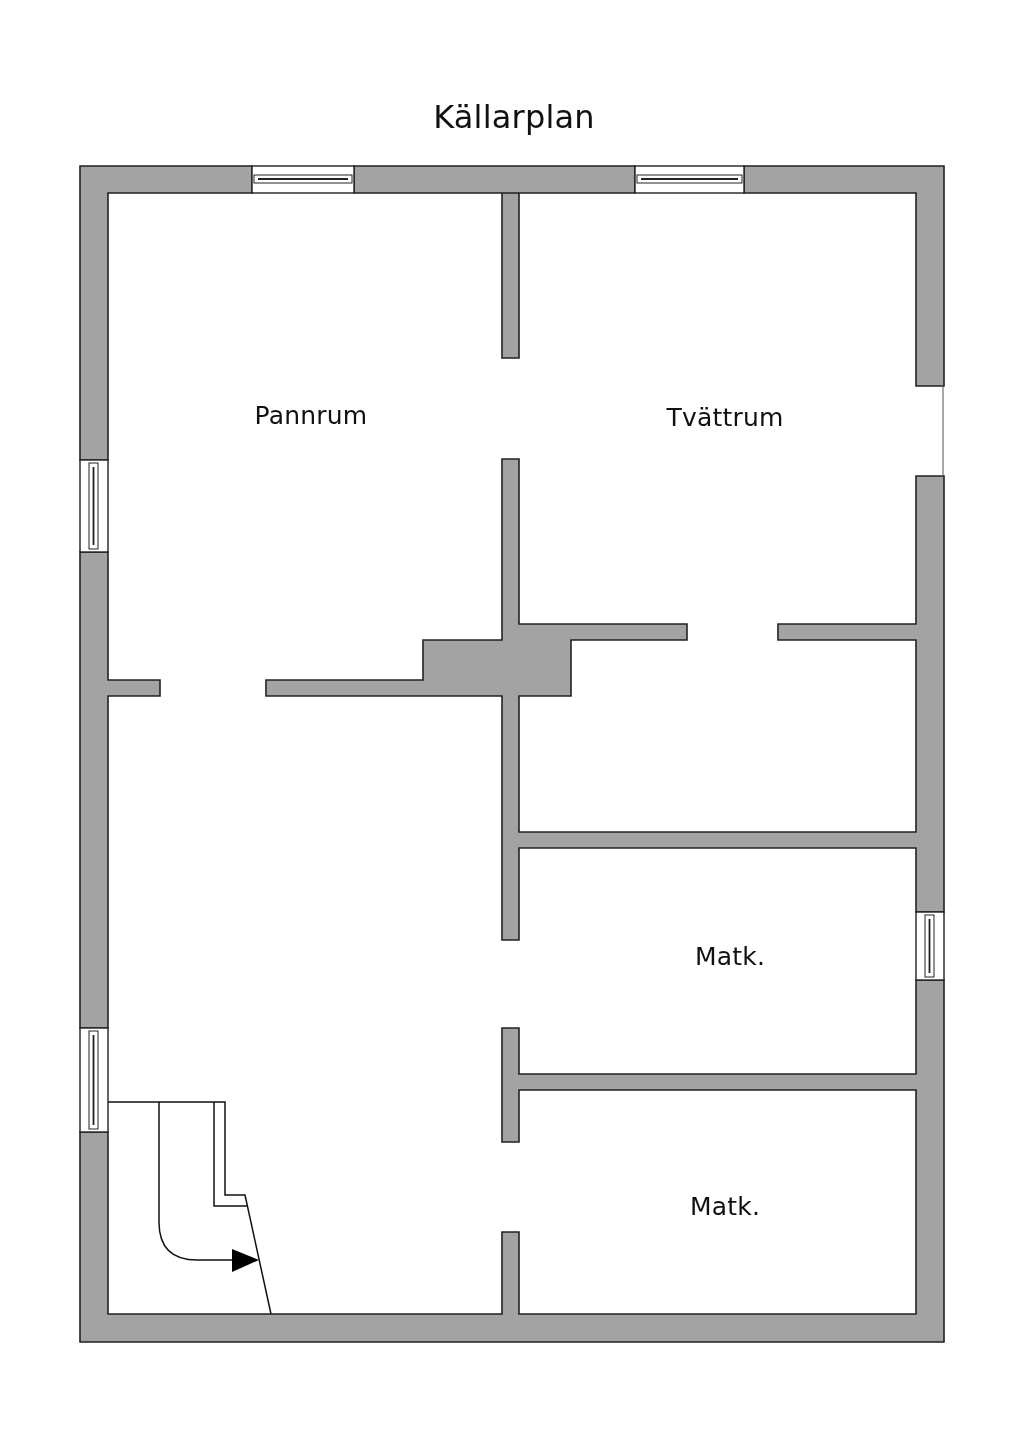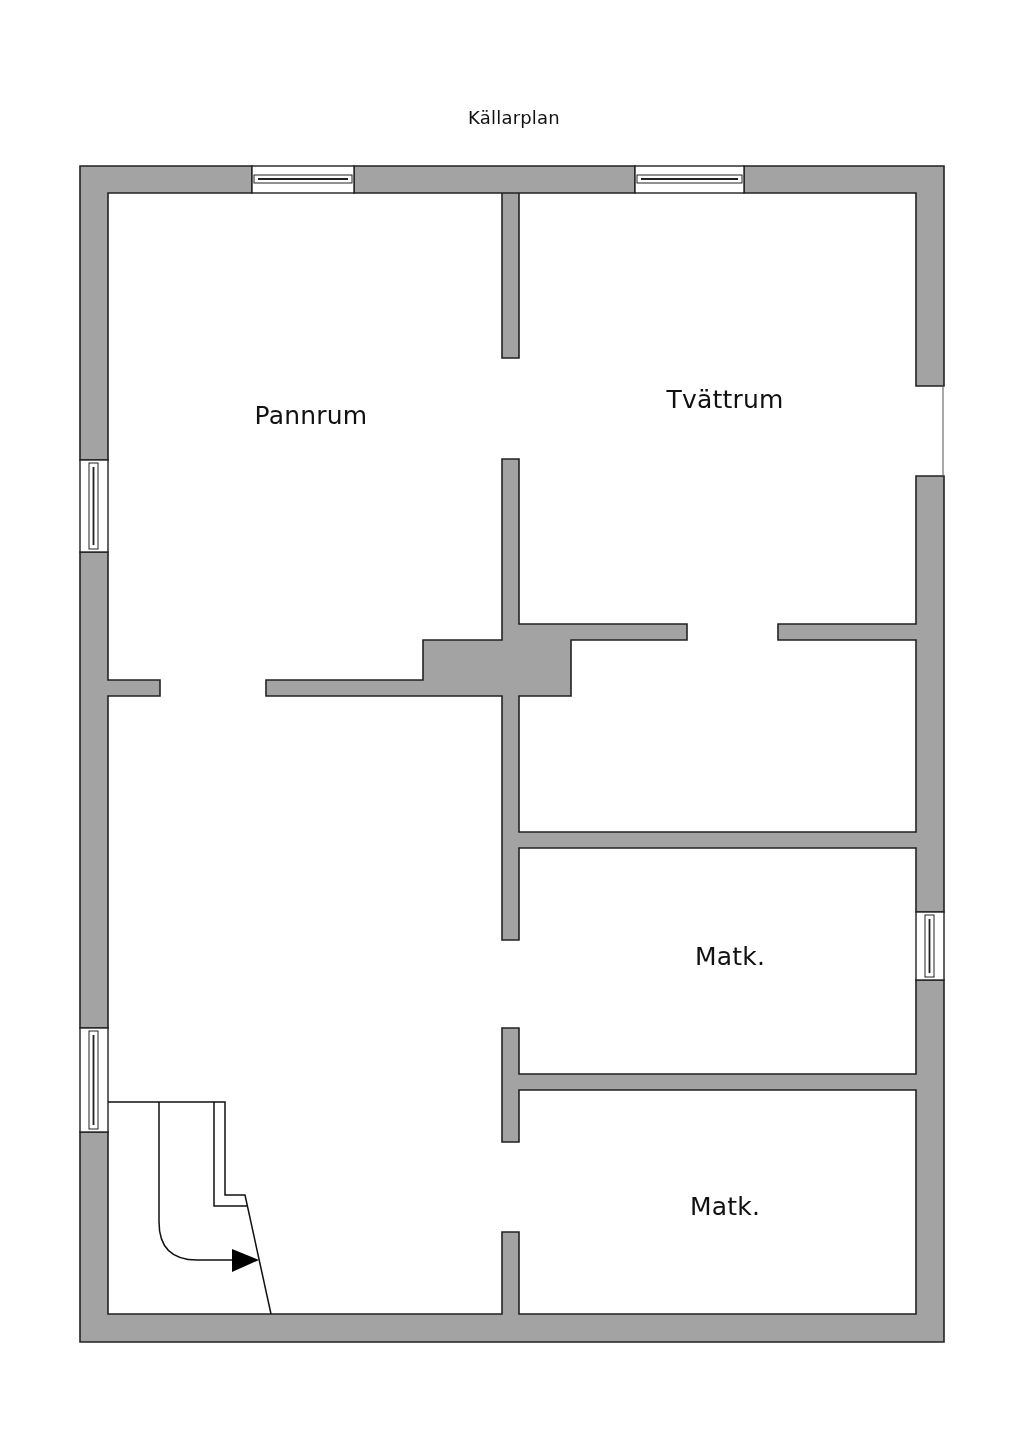--- a/index.html
+++ b/index.html
@@ -1,19 +1,19 @@
 <!DOCTYPE html>
 <html><head>
   <meta charset="utf-8">
   <style>
     html, body { margin: 0; padding: 0; background: #ffffff; }
     body { width: 1024px; height: 1448px; position: relative; overflow: hidden; font-family: "DejaVu Sans", sans-serif; }
     #plan { position: absolute; left: 0; top: 0; width: 1024px; height: 1448px; }
     .label { position: absolute; color: #111111; font-family: "DejaVu Sans", sans-serif; font-size: 25px; white-space: nowrap; transform: translate(-50%, -50%); letter-spacing: 0.2px; }
-    .title { font-size: 18px; }
+    .title { font-size: 32px; }
   </style>
 </head>
 <body>
 
 <svg id="plan" viewBox="0 0 1024 1448" xmlns="http://www.w3.org/2000/svg">
   <g>
     <path id="walls-path" fill="#a3a3a3" stroke="#222222" stroke-width="1.6" fill-rule="evenodd" d="M80,166 L252,166 L252,193 L108,193 L108,460 L80,460 Z M354,166 L635,166 L635,193 L354,193 Z M744,166 L944,166 L944,386 L916,386 L916,193 L744,193 Z M80,552 L108,552 L108,680 L160,680 L160,696 L108,696 L108,1028 L80,1028 Z M80,1132 L108,1132 L108,1314 L502,1314 L502,1232 L519,1232 L519,1314 L916,1314 L916,1090 L519,1090 L519,1142 L502,1142 L502,1028 L519,1028 L519,1074 L916,1074 L916,980 L944,980 L944,1342 L80,1342 Z M916,476 L944,476 L944,912 L916,912 L916,848 L519,848 L519,940 L502,940 L502,696 L266,696 L266,680 L423,680 L423,640 L502,640 L502,459 L519,459 L519,624 L687,624 L687,640 L571,640 L571,696 L519,696 L519,832 L916,832 L916,640 L778,640 L778,624 L916,624 Z M502,193 L519,193 L519,358 L502,358 Z"></path>
   </g>
   <g id="windows-group">
       <g>
@@ -47,15 +47,15 @@
     </g>
   <g>
     <path id="stairs-outline" fill="none" stroke="#111111" stroke-width="1.5" d="M108,1102 L225,1102 L225,1195 L245,1195 L271,1314 M214,1102 L214,1206 L248,1206"></path>
     <path id="stairs-walk" fill="none" stroke="#111111" stroke-width="1.5" d="M159,1102 L159,1222 Q159,1260 197,1260 L234,1260"></path>
     <path id="stairs-arrow" fill="#000000" d="M232,1249 L259,1260 L232,1272 Z"></path>
   </g>
 </svg>
 
 <div class="label title" style="left:514px; top:117px;">Källarplan</div>
 <div class="label" style="left:311px; top:415px;">Pannrum</div>
-<div class="label" style="left:725px; top:399px;">Tvättrum</div>
+<div class="label" style="left:725px; top:417px;">Tvättrum</div>
 <div class="label" style="left:730px; top:956px;">Matk.</div>
 <div class="label" style="left:725px; top:1206px;">Matk.</div>
 
 </body></html>

